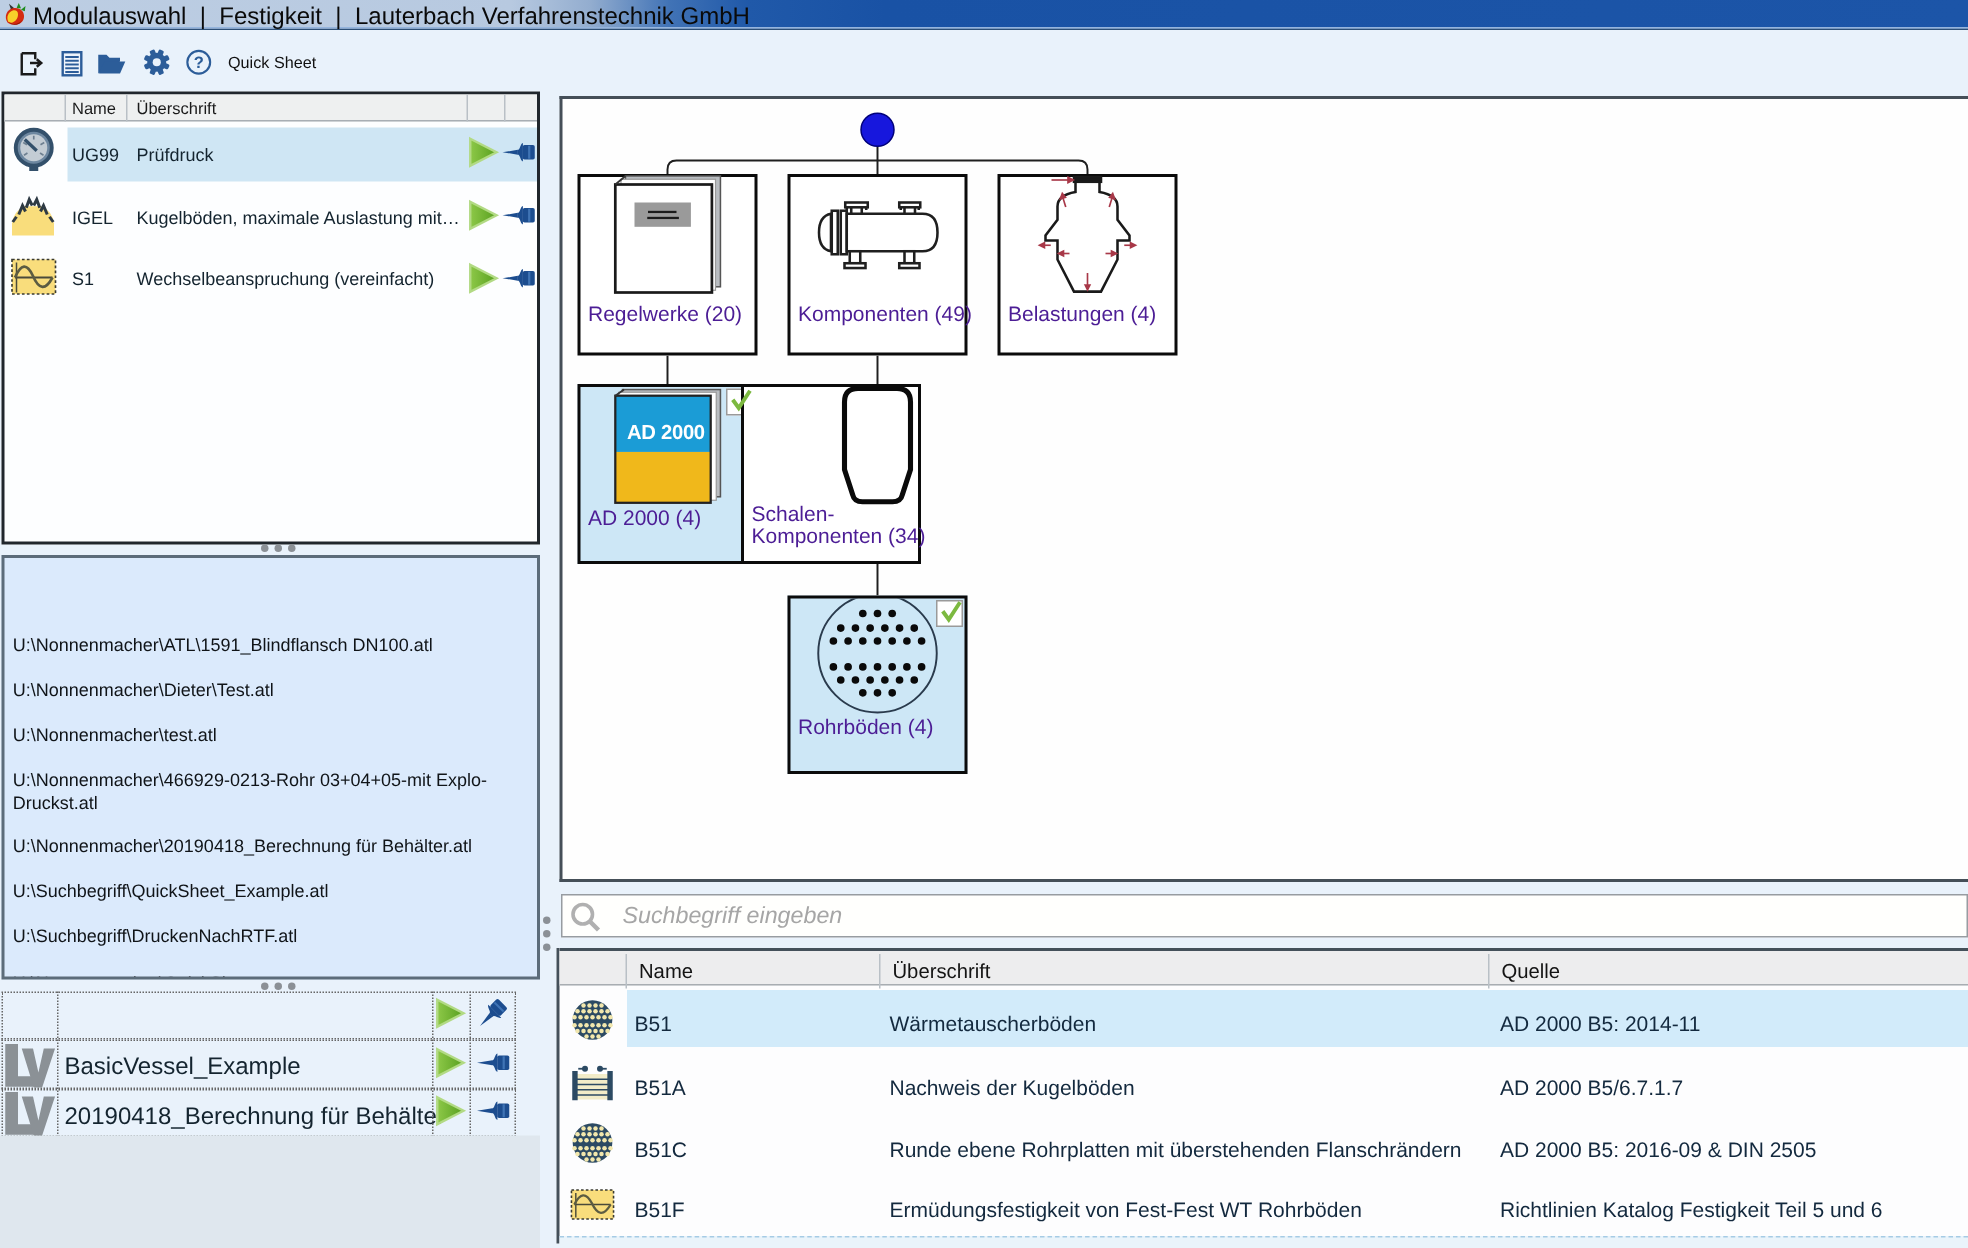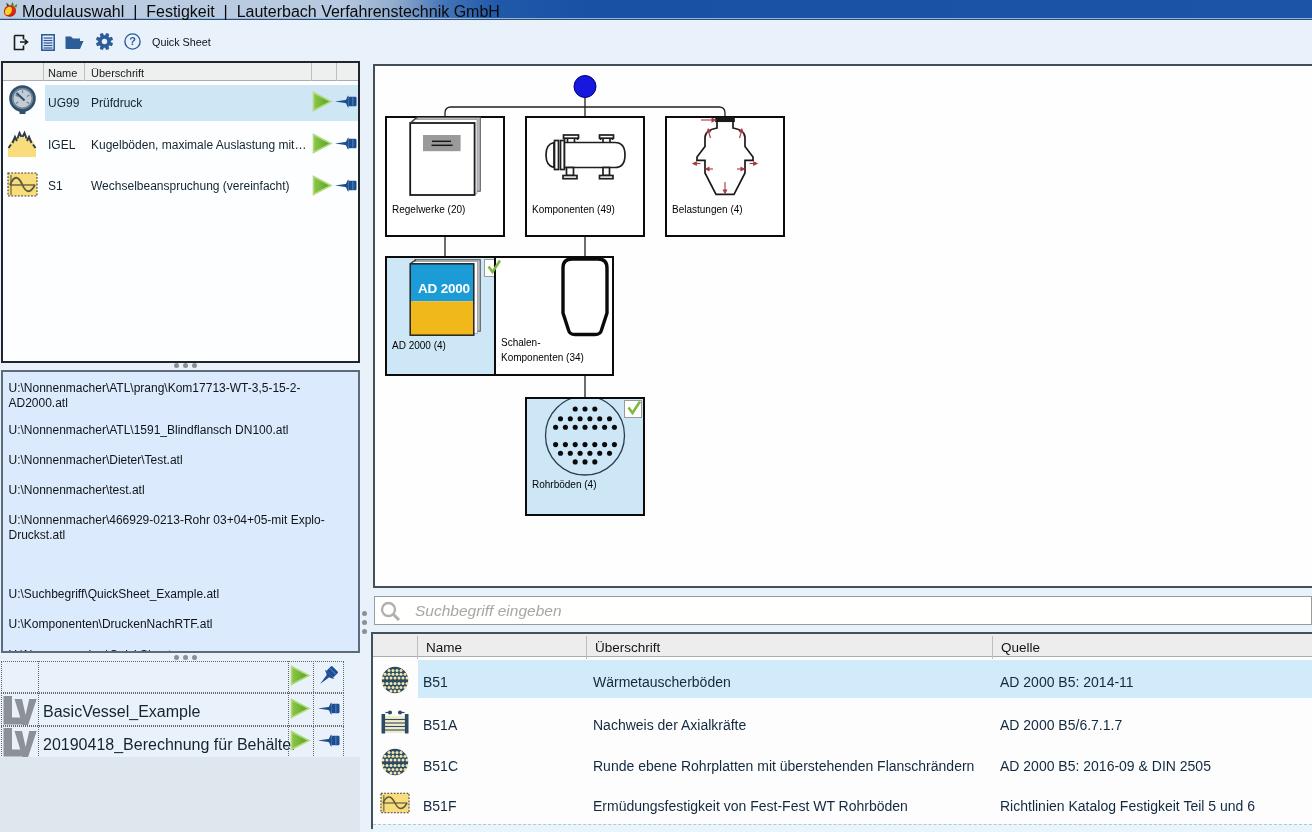--- a/index.html
+++ b/index.html
@@ -24,21 +24,21 @@
 
 #panelC{left:1px;top:661px;width:343px;height:97px}
 #panelC .row{position:absolute;left:0;width:343px;background:#e9f2fb;border:1px dotted #666;font-size:16px;color:#14242f}
 #belowC{left:0;top:757px;width:360px;height:75px;background:#dfe7ee}
 
 .dot{position:absolute;width:5px;height:5px;border-radius:50%;background:#8b9096}
 
 #diagram{left:372.5px;top:63.5px;width:939.5px;height:524.5px;background:#fefefe;border:2px solid #454f58;border-right:none}
 .dbox{position:absolute;border:2px solid #0b0b0b;background:#fff;font-size:12px;color:#111}
 .dbox.sel{background:#cde7f6}
-.dlabel{position:absolute;left:5px;font-size:10px;color:#000000;white-space:pre;line-height:15px}
+.dlabel{position:absolute;left:5px;font-size:14px;color:#4c1d95;white-space:pre;line-height:15px}
 .chk{position:absolute;width:18px;height:18px;background:#fff;border:1px solid #9a9a9a}
 
 #search{left:374px;top:596px;width:938px;height:29px;background:#fffffd;border:1px solid #979ca1}
 #search .ph{position:absolute;left:40px;top:5px;font-size:15.5px;font-style:italic;color:#a6a6a6}
 
 #rtable{left:371px;top:632px;width:941px;height:197px;background:#fdfdfe;border-left:2px solid #44505a}
 #rtable .hdr{position:absolute;left:0;top:0;width:941px;height:25px;background:#ededee;border-top:2px solid #44505a;border-bottom:1px solid #a8adb2;font-size:13.5px;color:#141414}
 .rrow{position:absolute;left:45px;width:896px;height:38px;font-size:14px;color:#13293e}
 .rrow.sel{background:#d2ebfa}
 .rtxt{position:absolute;top:13.5px;white-space:nowrap}
@@ -123,29 +123,28 @@
 
   <div class="cell" style="left:45px;top:33.5px">UG99</div>
   <div class="cell" style="left:88px;top:33.5px">Prüfdruck</div>
   <div class="cell" style="left:45px;top:75px">IGEL</div>
   <div class="cell" style="left:88px;top:75px">Kugelböden, maximale Auslastung mit…</div>
   <div class="cell" style="left:45px;top:116.5px">S1</div>
   <div class="cell" style="left:88px;top:116.5px">Wechselbeanspruchung (vereinfacht)</div>
 </div>
 
 <div class="abs" id="panelB">
-  <div style="top:9px">U:\Nonnenmacher\ATL\prang\Kom17713-WT-3,5-15-2-
-AD2000.atl</div>
   <div style="top:51px">U:\Nonnenmacher\ATL\1591_Blindflansch DN100.atl</div>
   <div style="top:81px">U:\Nonnenmacher\Dieter\Test.atl</div>
   <div style="top:111px">U:\Nonnenmacher\test.atl</div>
   <div style="top:141px">U:\Nonnenmacher\466929-0213-Rohr 03+04+05-mit Explo-
 Druckst.atl</div>
+  <div style="top:185px">U:\Nonnenmacher\20190418_Berechnung für Behälter.atl</div>
   <div style="top:215px">U:\Suchbegriff\QuickSheet_Example.atl</div>
-  <div style="top:245px">U:\Komponenten\DruckenNachRTF.atl</div>
+  <div style="top:245px">U:\Suchbegriff\DruckenNachRTF.atl</div>
   <div style="top:276px">U:\Nonnenmacher\QuickSheet...</div>
 </div>
 
 <div class="abs" id="panelC">
   <div class="row" style="top:0;height:32px"></div>
   <div class="row" style="top:32px;height:32.5px">
       <span style="position:absolute;left:41px;top:9px">BasicVessel_Example</span>
     </div>
   <div class="row" style="top:64.5px;height:32.5px">
       <span style="position:absolute;left:41px;top:9px">20190418_Berechnung für Behälter</span>
@@ -216,21 +215,21 @@
     <div class="vsep" style="left:212.5px;top:2px;height:23px"></div>
     <div class="vsep" style="left:619px;top:2px;height:23px"></div>
   </div>
   <div class="rrow sel" style="top:28px">
     <span class="rtxt" style="left:5px">B51</span>
       <span class="rtxt" style="left:175px">Wärmetauscherböden</span>
       <span class="rtxt" style="left:582px">AD 2000 B5: 2014-11</span>
   </div>
   <div class="rrow" style="top:71px">
     <span class="rtxt" style="left:5px">B51A</span>
-      <span class="rtxt" style="left:175px">Nachweis der Axialkräfte</span>
+      <span class="rtxt" style="left:175px">Nachweis der Kugelböden</span>
       <span class="rtxt" style="left:582px">AD 2000 B5/6.7.1.7</span>
   </div>
   <div class="rrow" style="top:112px">
     <span class="rtxt" style="left:5px">B51C</span>
       <span class="rtxt" style="left:175px">Runde ebene Rohrplatten mit überstehenden Flanschrändern</span>
       <span class="rtxt" style="left:582px">AD 2000 B5: 2016-09 &amp; DIN 2505</span>
   </div>
   <div class="rrow" style="top:152.5px">
     <span class="rtxt" style="left:5px">B51F</span>
       <span class="rtxt" style="left:175px">Ermüdungsfestigkeit von Fest-Fest WT Rohrböden</span>

